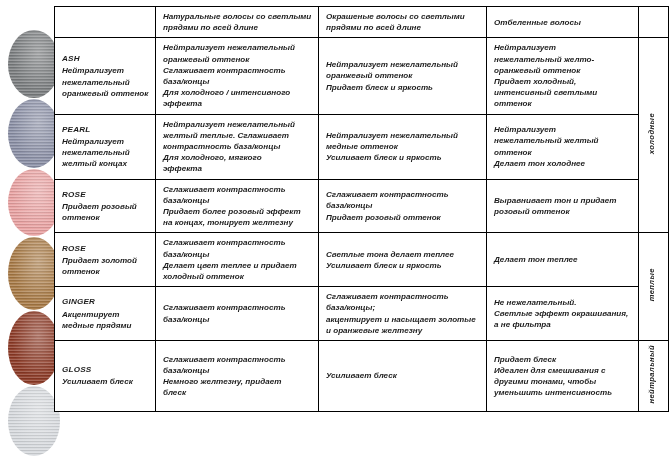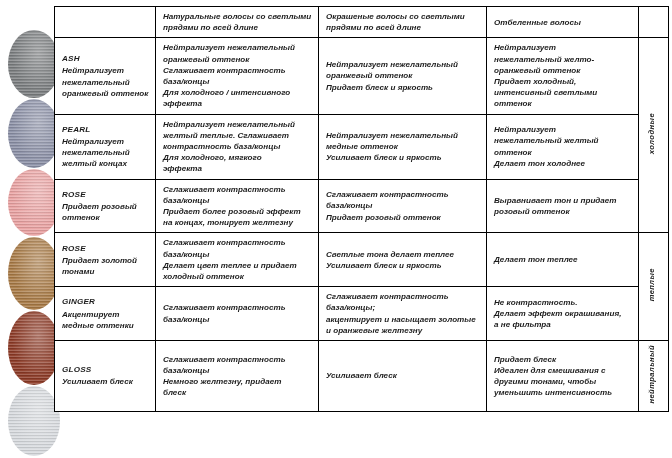--- a/index.html
+++ b/index.html
@@ -250,55 +250,55 @@
             <span>Придает розовый  оттенок</span>
           </td>
           <td class="lines">
             <span>Выравнивает тон и придает</span>
             <span>розовый оттенок</span>
           </td>
         </tr>
         <tr>
           <td>
             <span class="brand">ROSE</span>
-            <span class="brand-desc">Придает золотой тонами</span>
+            <span class="brand-desc">Придает золотой оттенок</span>
           </td>
           <td class="lines">
             <span>Сглаживает контрастность</span>
             <span>база/концы</span>
             <span>Делает цвет теплее и придает</span>
             <span>холодный оттенок</span>
           </td>
           <td class="lines">
             <span>Светлые тона делает теплее</span>
             <span>Усиливает блеск и яркость</span>
           </td>
           <td class="lines">
             <span>Делает тон теплее</span>
           </td>
           <td class="band" rowspan="2"><span class="vtext">теплые</span></td>
         </tr>
         <tr>
           <td>
             <span class="brand">GINGER</span>
-            <span class="brand-desc">Акцентирует медные оттенки</span>
+            <span class="brand-desc">Акцентирует медные прядями</span>
           </td>
           <td class="lines">
             <span>Сглаживает контрастность</span>
             <span>база/концы</span>
           </td>
           <td class="lines">
             <span>Сглаживает контрастность</span>
             <span>база/концы;</span>
             <span>акцентирует и насыщает золотые</span>
             <span>и оранжевые желтезну</span>
           </td>
           <td class="lines">
-            <span>Не контрастность.</span>
-            <span>Делает эффект окрашивания,</span>
+            <span>Не нежелательный.</span>
+            <span>Светлые эффект окрашивания,</span>
             <span>а не фильтра</span>
           </td>
         </tr>
         <tr>
           <td>
             <span class="brand">GLOSS</span>
             <span class="brand-desc">Усиливает блеск</span>
           </td>
           <td class="lines">
             <span>Сглаживает контрастность</span>

